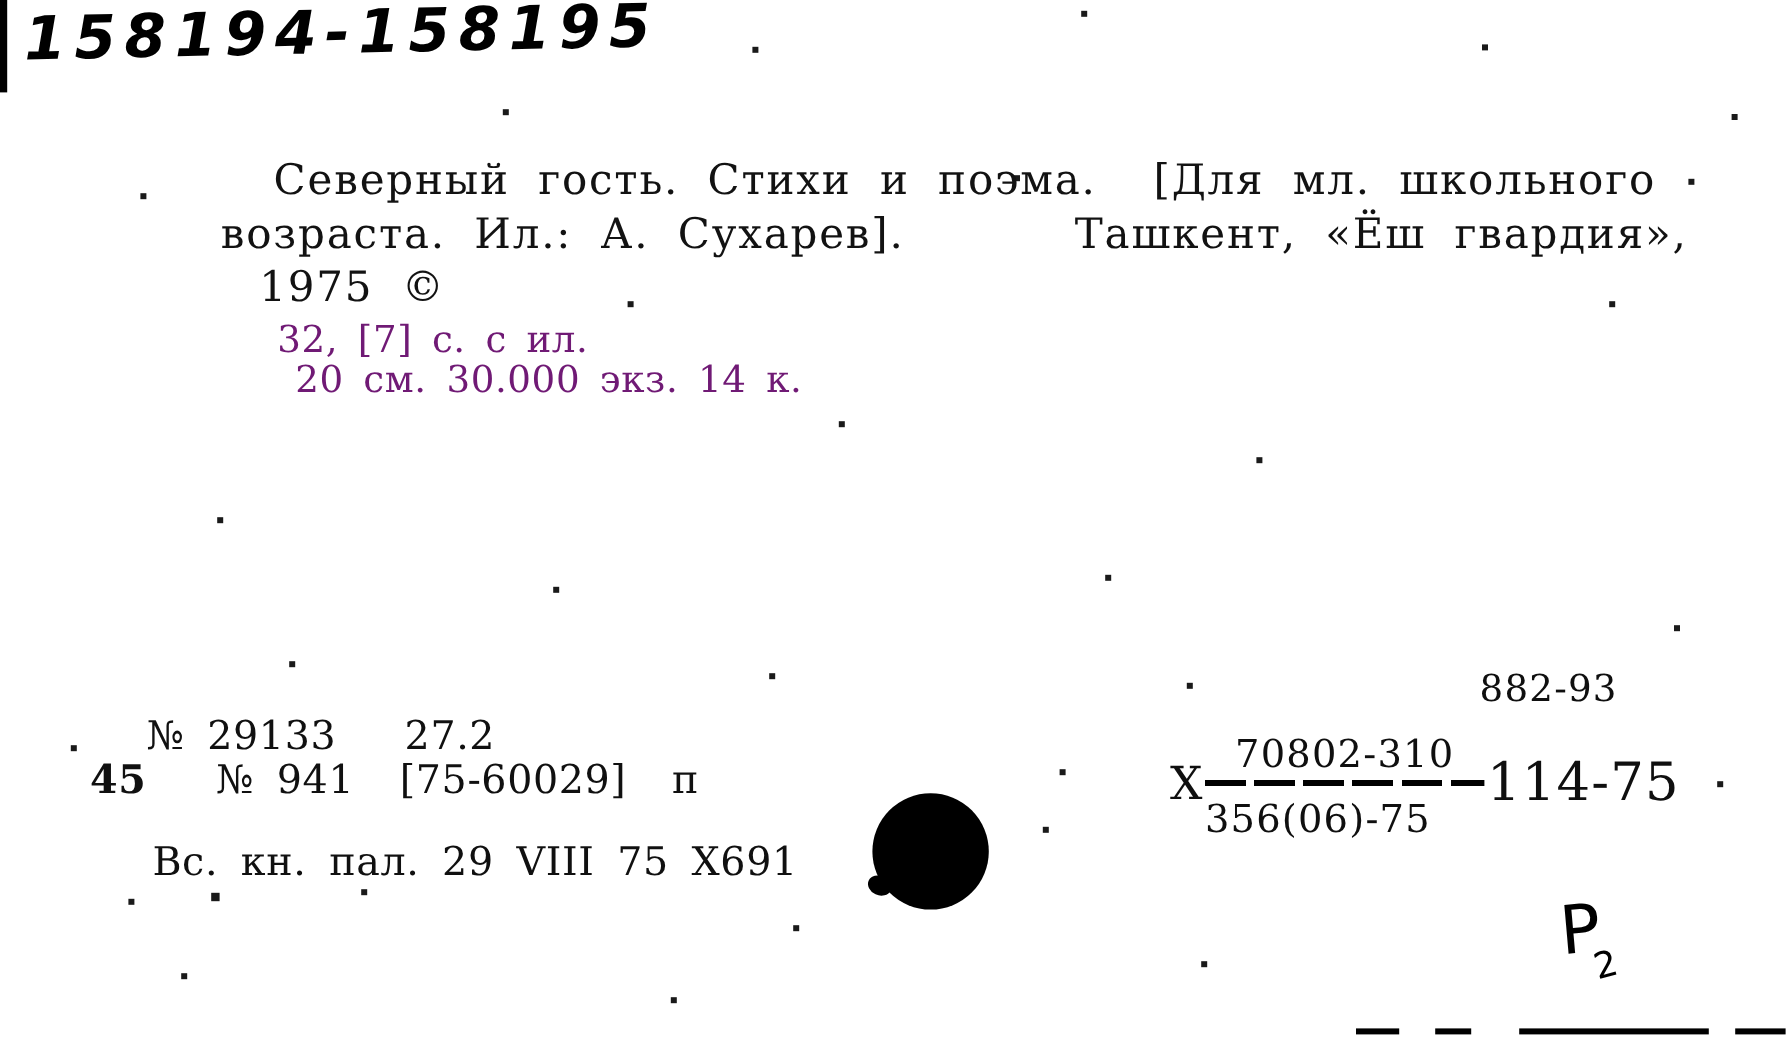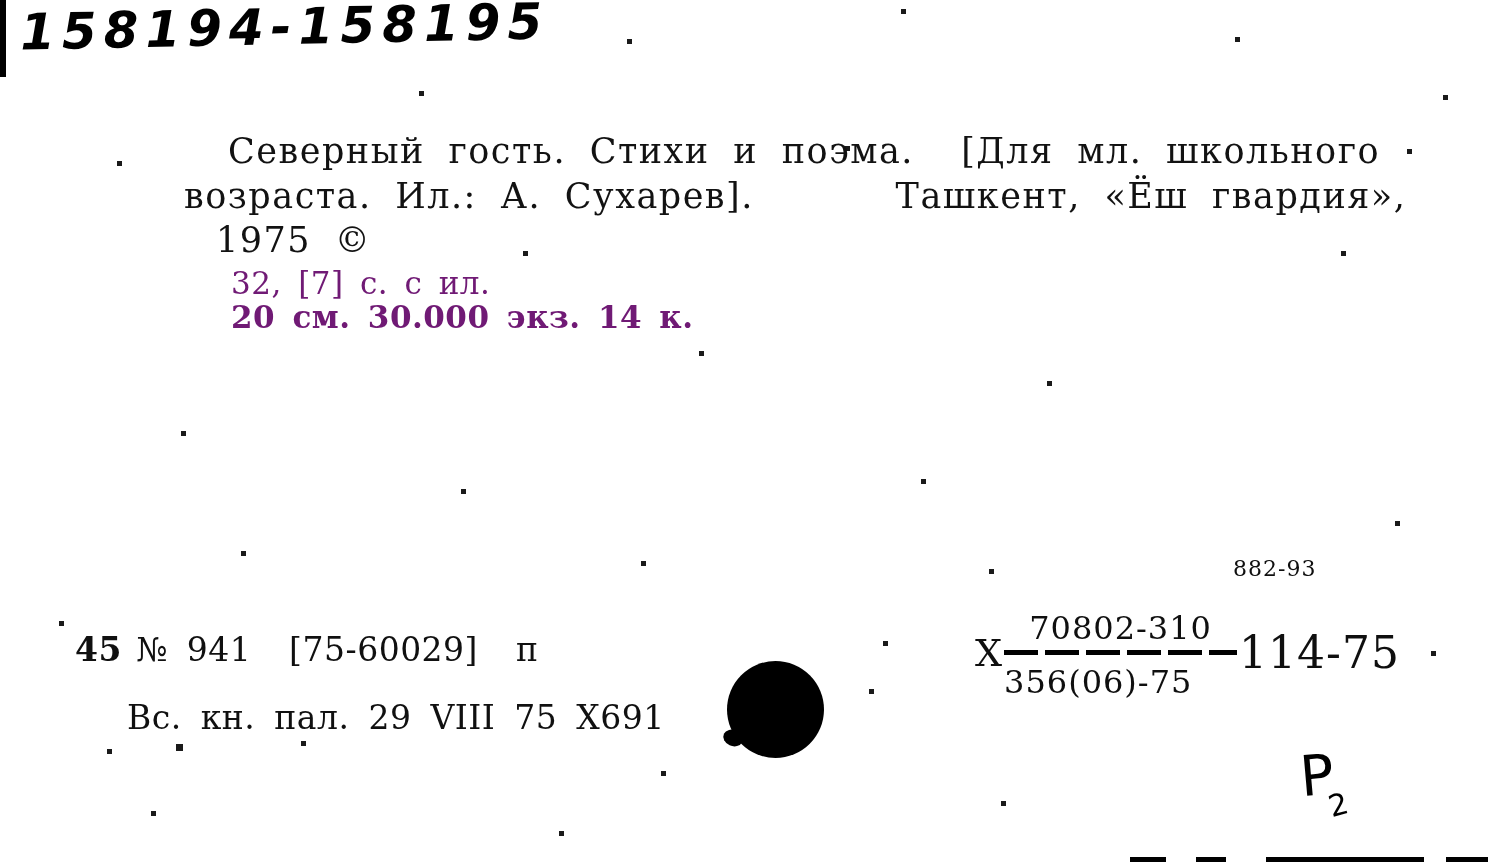--- a/index.html
+++ b/index.html
@@ -56,36 +56,36 @@
     font-size:35px;letter-spacing:1.5px;word-spacing:11px;line-height:1.1;color:#121212;
   }
   .t1{left:228px;top:132px;}
   .t2{left:184px;top:177px;}
   .t3{left:184px;top:221px;margin-left:32px;}
   .coll-line{
     position:absolute;white-space:pre;
     font-size:31px;letter-spacing:0.5px;word-spacing:6px;line-height:1.1;color:#701a75;
   }
   .c1{left:231px;top:266px;}
-  .c2{left:231px;top:300px;font-weight:bold;}
+  .c2{left:246px;top:300px;}
 
   
   .reg-line{
     position:absolute;white-space:pre;
     font-size:33px;letter-spacing:0.5px;word-spacing:8px;line-height:1.1;color:#101010;
   }
   .r1{left:122px;top:595px;}
-  .r2{left:75px;top:632px;display:flex;}
+  .r2{left:75px;top:632px;display:flex;gap:44px;}
   .r2 .r2-prefix{font-weight:700;margin-right:14px;}
   .r3{left:127px;top:668px;margin-top:32px;}
 
   
   .genre-code{
     position:absolute;left:1233px;top:556px;
-    font-size:22px;letter-spacing:1px;white-space:pre;
+    font-size:31px;letter-spacing:1px;white-space:pre;
   }
   .classification{
     position:absolute;left:975px;top:627px;
     display:flex;align-items:center;
   }
   .class-prefix{font-size:38px;letter-spacing:0;}
   .class-frac{position:relative;width:233px;height:5px;margin:0 2px;}
   .class-bar{
     position:absolute;inset:0;
     background:repeating-linear-gradient(90deg,#000 0 34px,transparent 34px 41px);
@@ -135,20 +135,21 @@
   <div class="accession">158194-158195</div>
 
 
   <div class="bib-line t2">возраста. Ил.: А. Сухарев].      Ташкент, «Ёш гвардия»,</div>
   <div class="bib-line t1">Северный гость. Стихи и поэма.  [Для мл. школьного</div>
   <div class="bib-line t3">1975 ©</div>
 
   <div class="coll-line c1">32, [7] с. с ил.</div>
   <div class="coll-line c2">20 см. 30.000 экз. 14 к.</div>
 
+  <div class="reg-line r1">№ 29133   27.2</div>
   <div class="reg-line r2">
     <span class="r2-prefix">45</span>
     <span>№ 941  [75-60029]  п</span>
   </div>
   <div class="reg-line r3">Вс. кн. пал. 29 VIII 75 Х691</div>
 
   <div class="genre-code">882-93</div>
 
   <div class="classification">
     <span class="class-prefix">Х</span>

